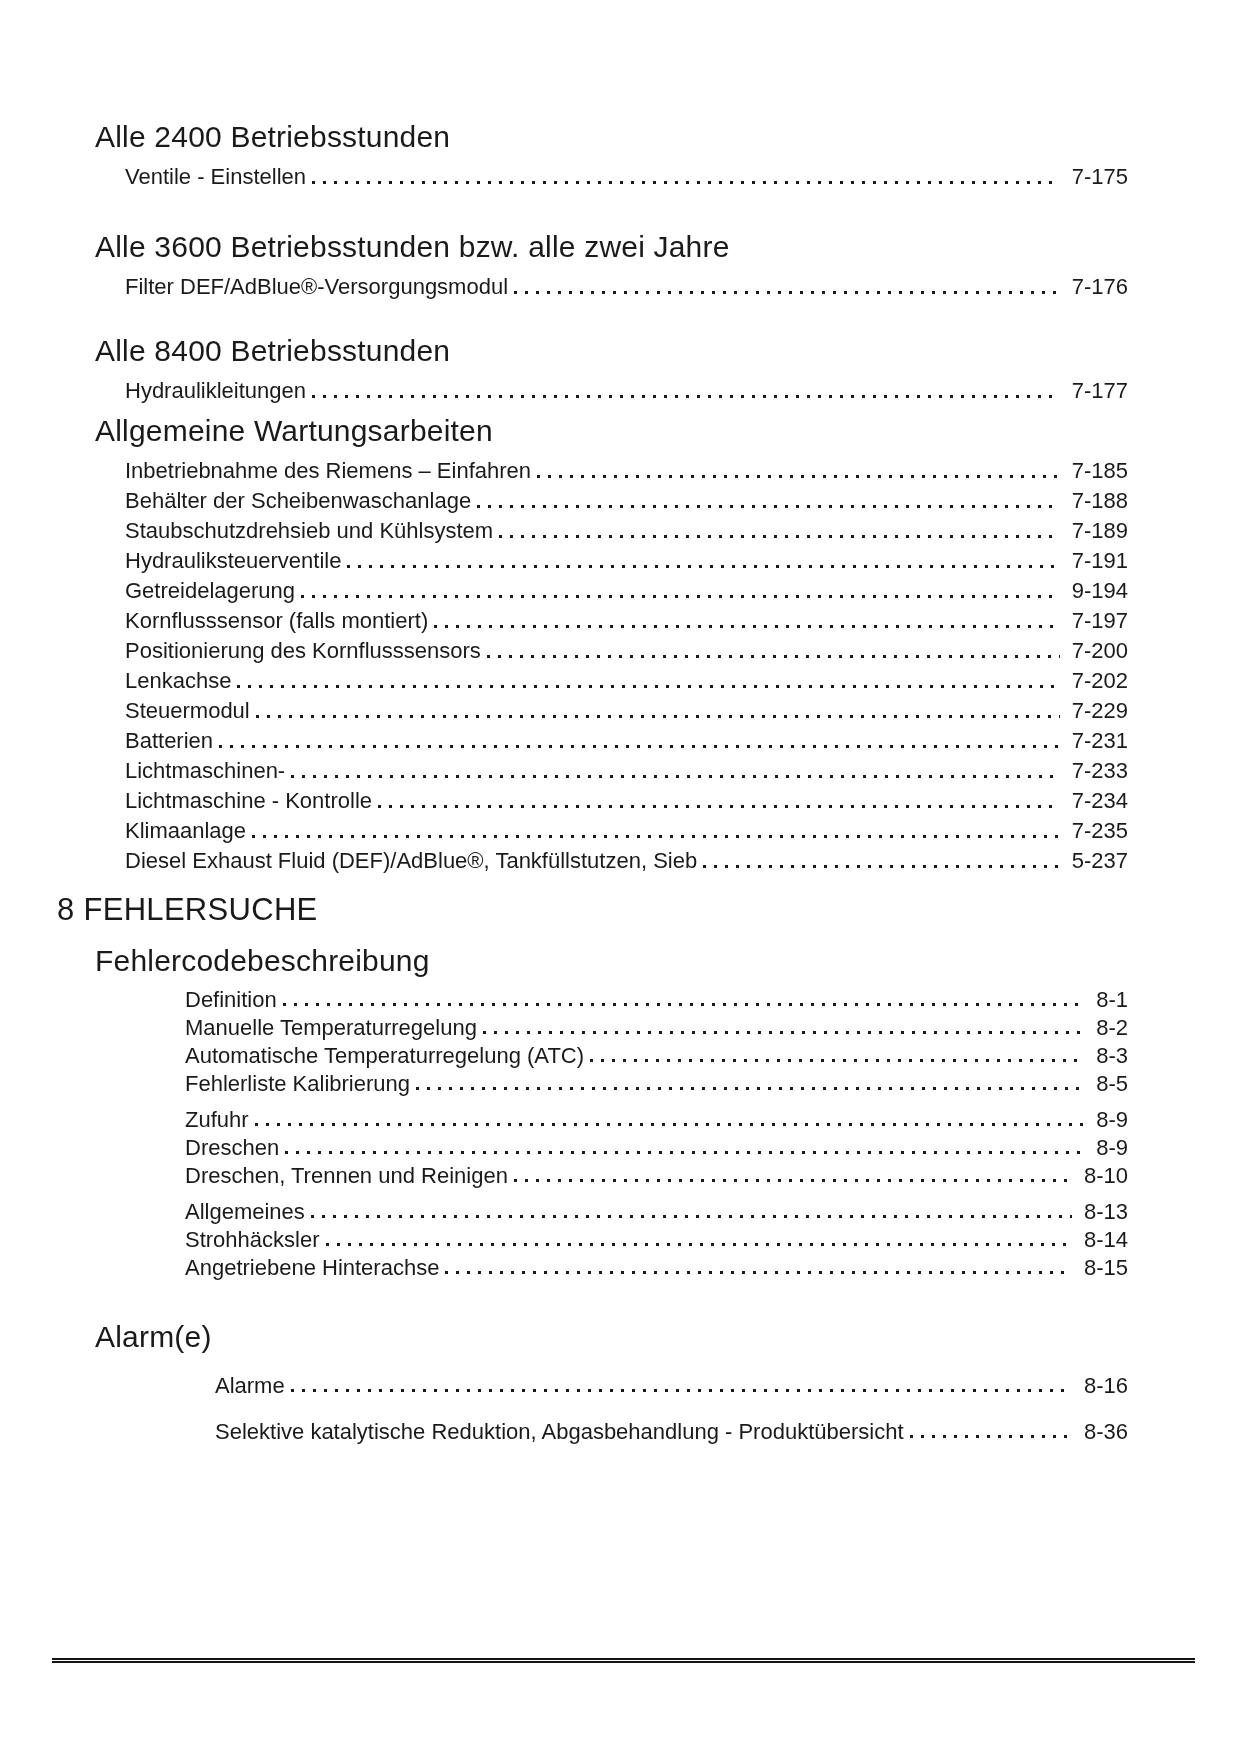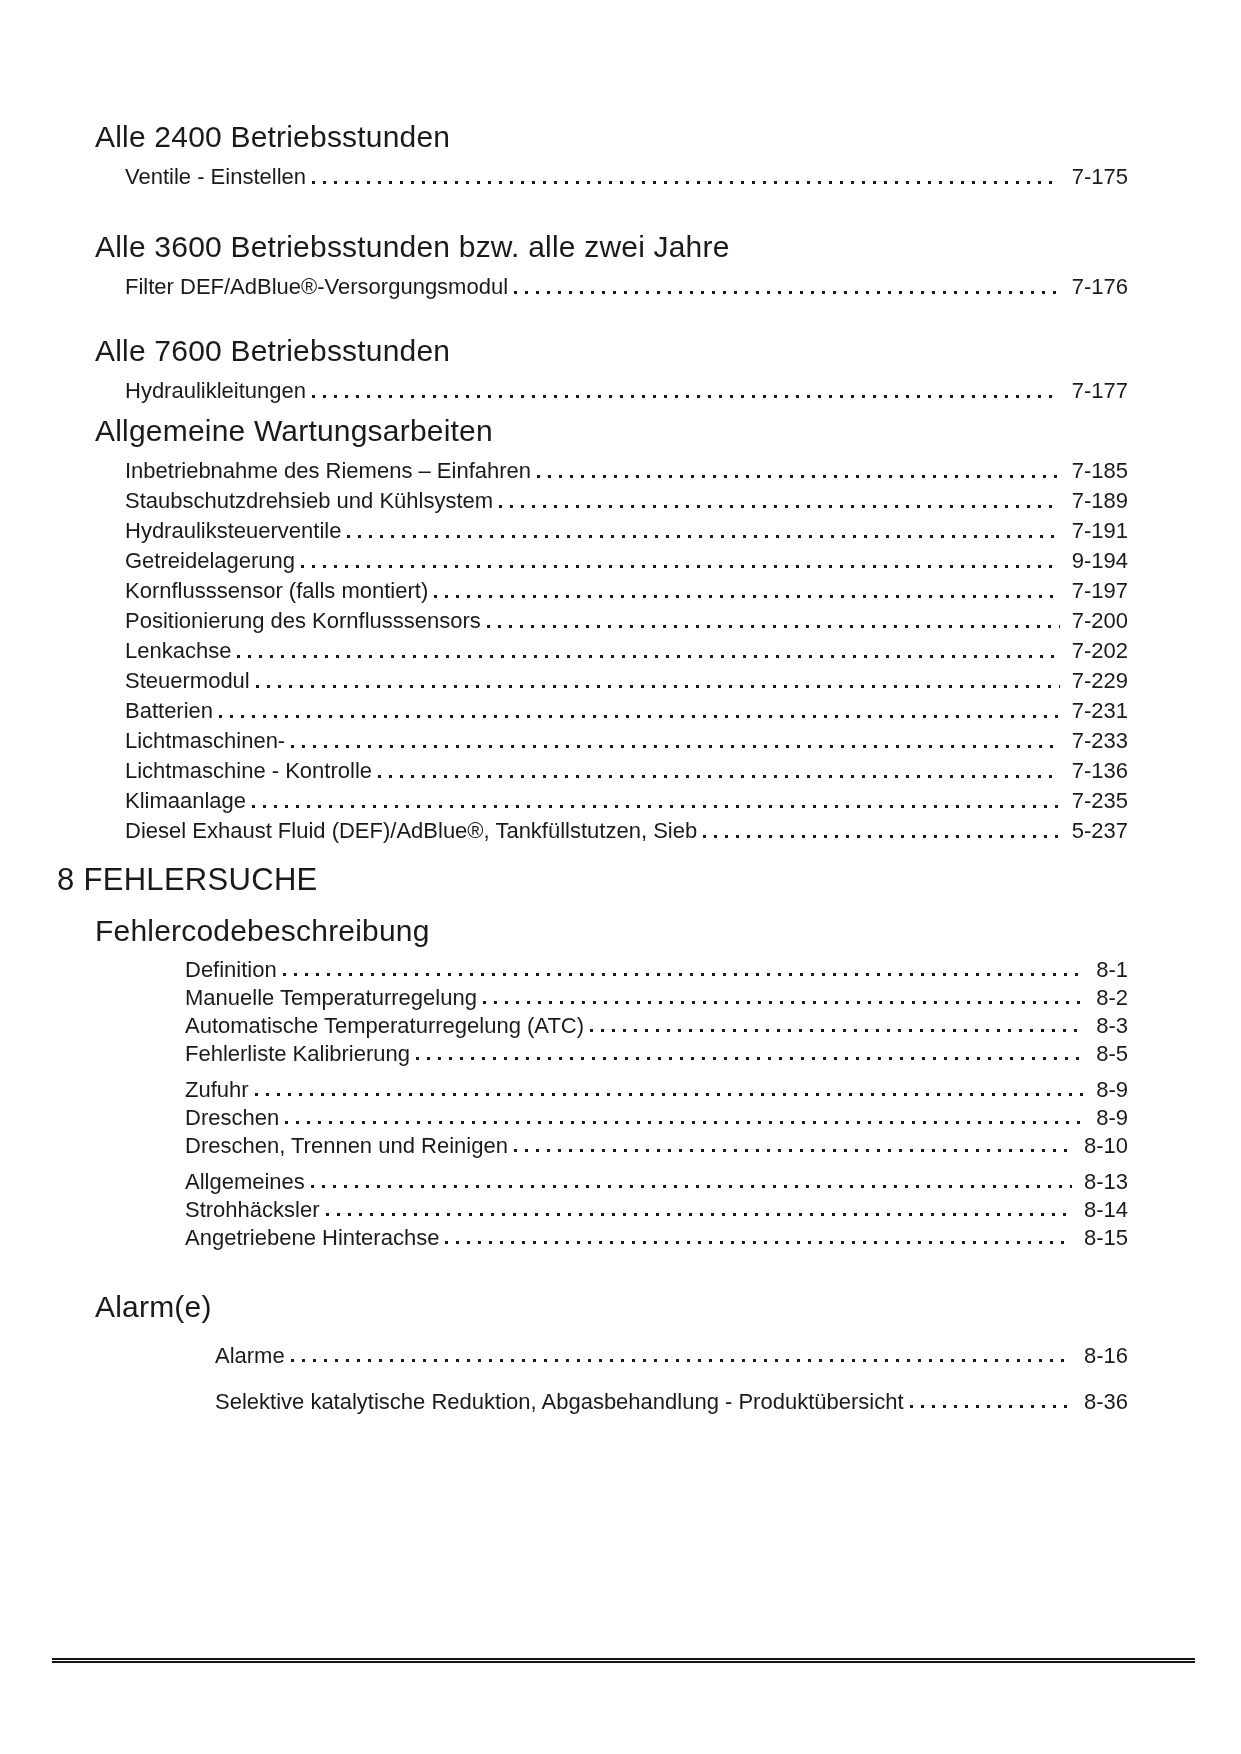--- a/index.html
+++ b/index.html
@@ -112,35 +112,40 @@
       </section>
       <section class="toc-section gap-xxl">
         <div class="section-title">Alle 3600 Betriebsstunden bzw. alle zwei Jahre</div>
         <div class="entry-row ind-1">
           <span class="entry-label">Filter DEF/AdBlue®-Versorgungsmodul</span>
           <span class="leader"></span>
           <span class="entry-page">7-176</span>
         </div>
       </section>
       <section class="toc-section gap-xl">
-        <div class="section-title">Alle 7600 Betriebsstunden</div>
+        <div class="section-title">Alle 8400 Betriebsstunden</div>
         <div class="entry-row ind-1">
           <span class="entry-label">Hydraulikleitungen</span>
           <span class="leader"></span>
           <span class="entry-page">7-177</span>
         </div>
       </section>
       <section class="toc-section gap-sm">
         <div class="section-title">Allgemeine Wartungsarbeiten</div>
         <div class="entry-row ind-1">
           <span class="entry-label">Inbetriebnahme des Riemens – Einfahren</span>
           <span class="leader"></span>
           <span class="entry-page">7-185</span>
         </div>
         <div class="entry-row ind-1">
+          <span class="entry-label">Behälter der Scheibenwaschanlage</span>
+          <span class="leader"></span>
+          <span class="entry-page">7-188</span>
+        </div>
+        <div class="entry-row ind-1">
           <span class="entry-label">Staubschutzdrehsieb und Kühlsystem</span>
           <span class="leader"></span>
           <span class="entry-page">7-189</span>
         </div>
         <div class="entry-row ind-1">
           <span class="entry-label">Hydrauliksteuerventile</span>
           <span class="leader"></span>
           <span class="entry-page">7-191</span>
         </div>
         <div class="entry-row ind-1">
@@ -174,21 +179,21 @@
           <span class="entry-page">7-231</span>
         </div>
         <div class="entry-row ind-1">
           <span class="entry-label">Lichtmaschinen-</span>
           <span class="leader"></span>
           <span class="entry-page">7-233</span>
         </div>
         <div class="entry-row ind-1">
           <span class="entry-label">Lichtmaschine - Kontrolle</span>
           <span class="leader"></span>
-          <span class="entry-page">7-136</span>
+          <span class="entry-page">7-234</span>
         </div>
         <div class="entry-row ind-1">
           <span class="entry-label">Klimaanlage</span>
           <span class="leader"></span>
           <span class="entry-page">7-235</span>
         </div>
         <div class="entry-row ind-1">
           <span class="entry-label">Diesel Exhaust Fluid (DEF)/AdBlue®, Tankfüllstutzen, Sieb</span>
           <span class="leader"></span>
           <span class="entry-page">5-237</span>

